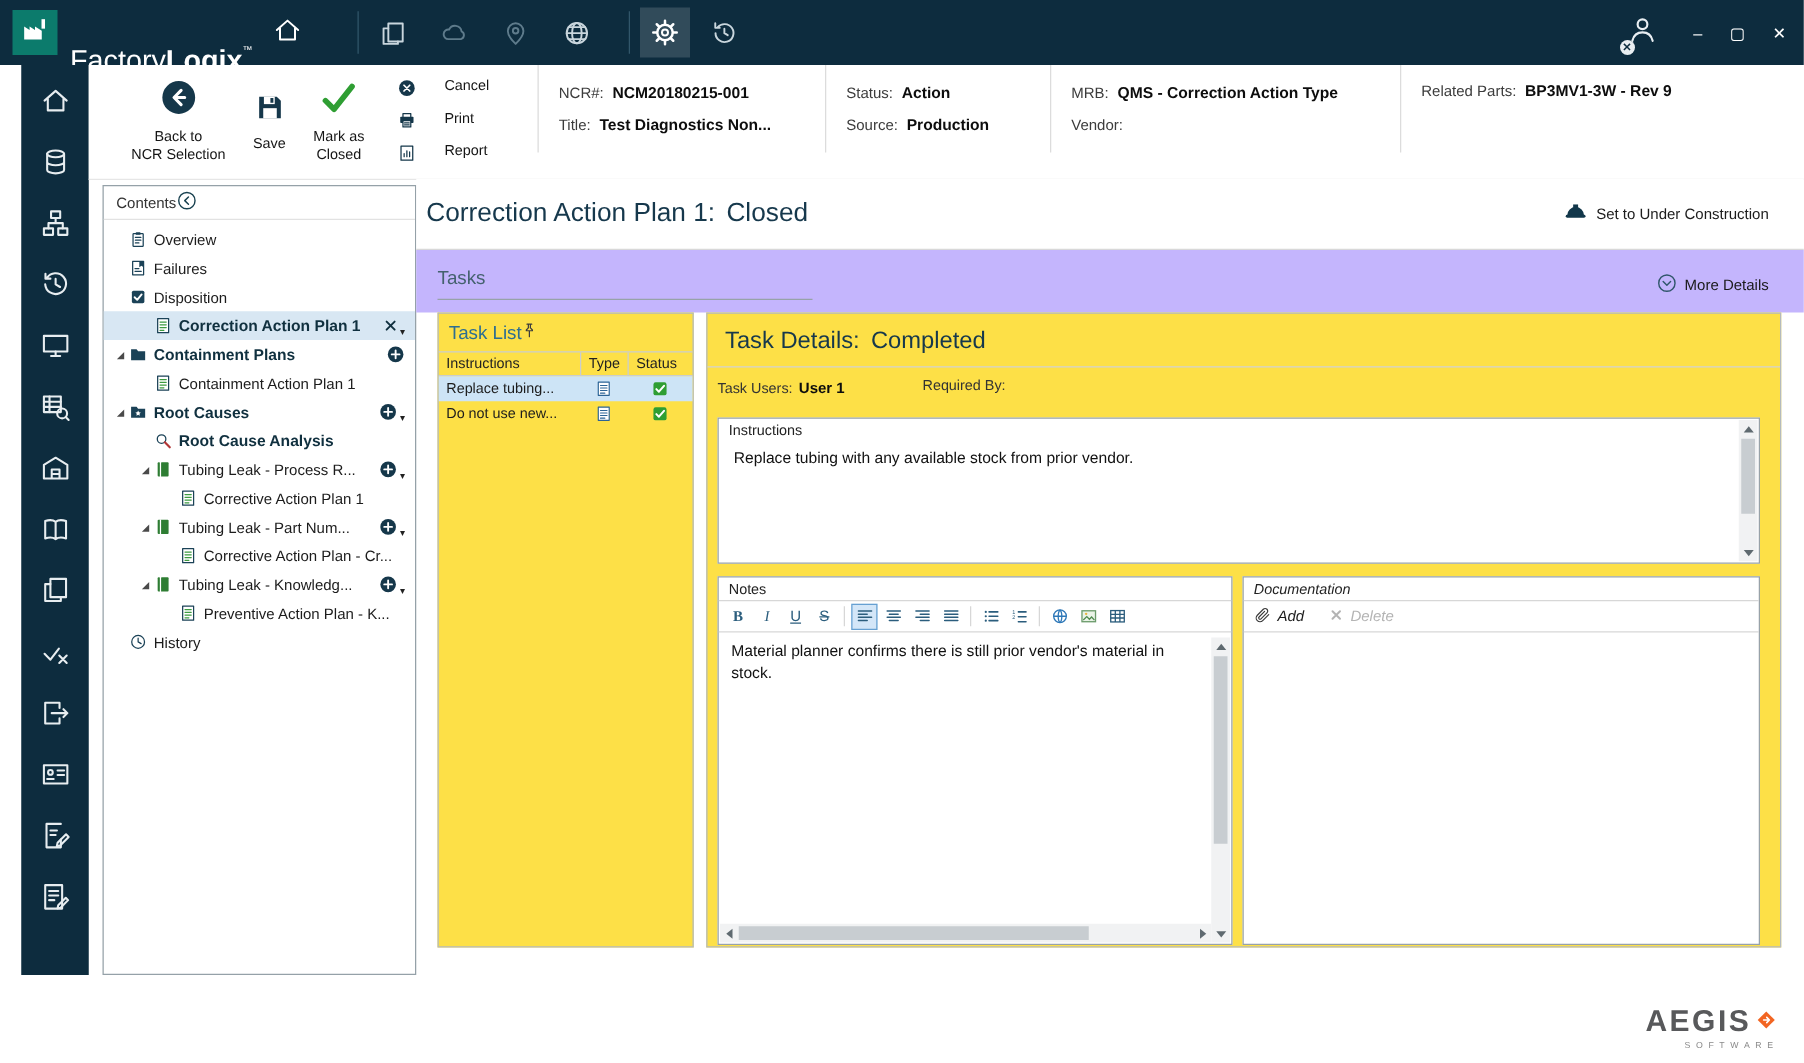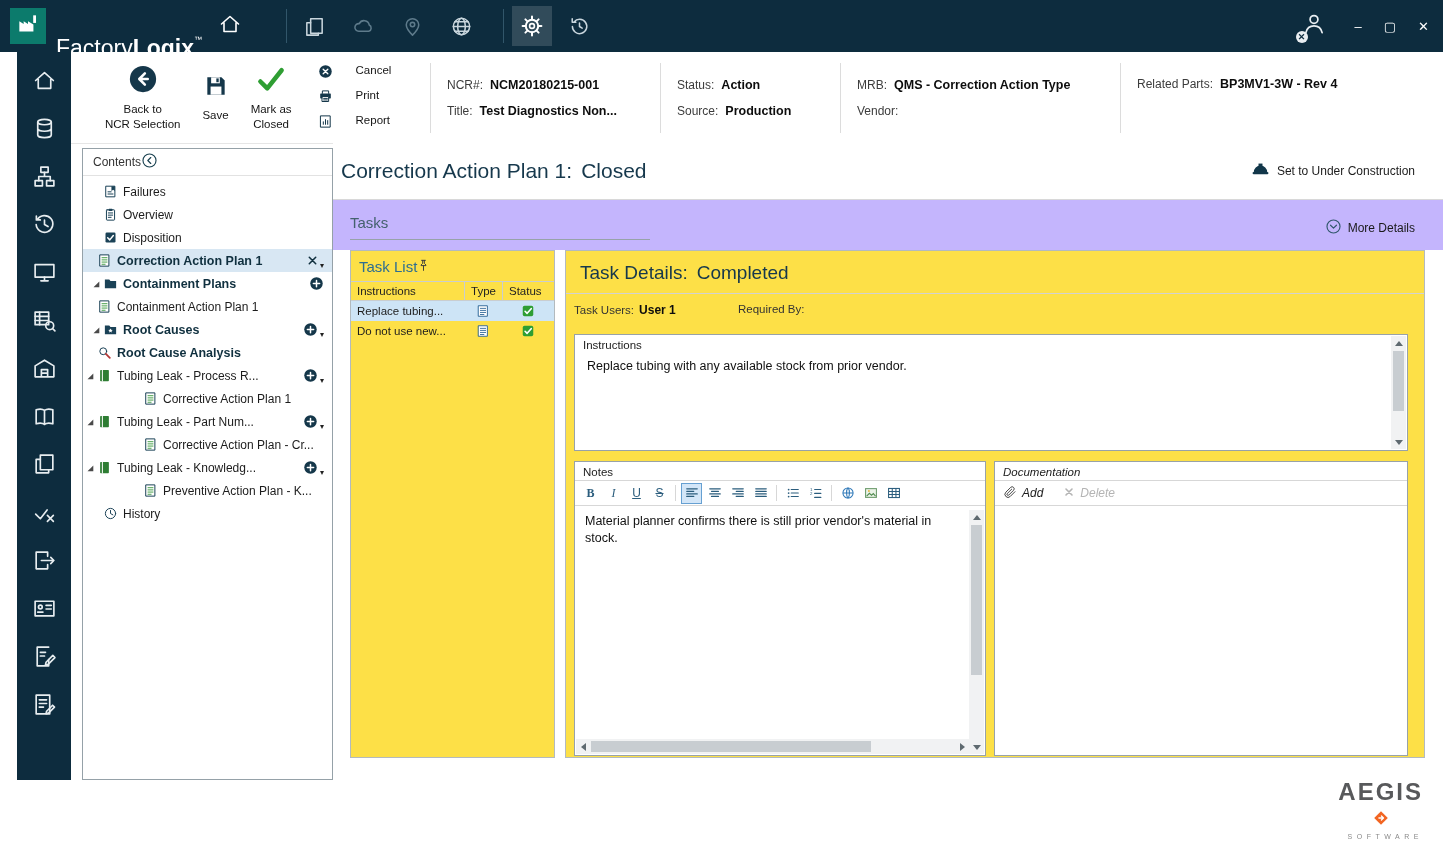--- a/index.html
+++ b/index.html
@@ -38,41 +38,41 @@
   .rail-btn { color:#e7edf0; cursor:pointer; }
 
   
   .action-bar { position:absolute; left:71px; top:52px; width:1372px; height:92px; background:#fff;
     border-bottom:1px solid #e6e6e6; display:flex; align-items:stretch; }
   .ab-buttons { width:339px; display:flex; align-items:center; padding-left:34px; }
   .ab-btn { display:flex; flex-direction:column; align-items:center; gap:5px; margin-right:22px;
     font-size:11.5px; color:#151515; text-align:center; line-height:1.25; cursor:pointer; }
   .ab-stack { display:flex; flex-direction:column; gap:8px; margin-left:4px; }
   .stack-btn { display:flex; align-items:flex-start; gap:23px; font-size:11.5px; color:#151515; cursor:pointer; }
-  .fields { flex:1; display:flex; align-items:center;padding-left:20px; }
+  .fields { flex:1; display:flex; align-items:flex-start;padding-left:20px; }
   .field-col { height:70px; border-left:1px solid #dcdcdc; padding:0 16px; display:flex;
     flex-direction:column; justify-content:center; gap:12px; }
   .field-col.col0 { width:230px; }
   .field-col.col1 { width:180px; }
   .field-col.col2 { width:280px; }
   .field-col.col3 { flex:1; justify-content:flex-start; padding-top:14px; }
   .f-row { font-size:12px; color:#3c3c3c; white-space:nowrap; }
   .f-label { margin-right:7px; }
   .f-value { font-weight:bold; font-size:12.5px; color:#0d0d0d; }
 
   
   .contents { position:absolute; left:82px; top:148px; width:251px; height:632px; background:#fff;
     border:1px solid #95a1a8; }
   .contents-header { height:27px; display:flex; align-items:center; padding:0 8px 0 10px;
     border-bottom:1px solid #e2e2e2; font-size:12px; color:#333; }
   .contents-header .ic { margin-left:auto; color:#18404f; cursor:pointer; }
   .tree { padding-top:4px; }
   .tree-row { height:23px; display:flex; align-items:center; padding-right:8px; cursor:pointer; }
   .tree-row.lvl0 { padding-left:6px; }
-  .tree-row.lvl1 { }
+  .tree-row.lvl1 { padding-left:26px; }
   .tree-row.lvl2 { padding-left:46px; }
   .tree-row.sel { background:#d8e7f3; }
   .exp-slot { width:13px; height:12px; display:inline-flex; align-items:center; justify-content:center; }
   .tree-row .ic.node { color:#1b4257; margin:0 5px 0 1px; }
   .t-label { font-size:12px; color:#1c1c1c; white-space:nowrap; overflow:hidden;
     text-overflow:ellipsis; flex:1; }
   .t-label.b { font-weight:bold; font-size:12.5px; color:#10303f; }
   .t-add, .t-close { margin-left:4px; cursor:pointer; }
   .t-caret { font-size:8px; color:#222; margin-left:2px; align-self:flex-end; padding-bottom:2px; cursor:pointer; }
 
@@ -157,21 +157,21 @@
     border-bottom:4px solid transparent; border-right:5px solid #5f6a70; }
   .sb-btn.right::after { left:6px; top:3.5px; border-top:4px solid transparent;
     border-bottom:4px solid transparent; border-left:5px solid #5f6a70; }
   .sb-track { flex:1; position:relative; }
   .sb-thumb-v { position:absolute; left:2px; right:2px; top:0; height:45px; background:#c8cdd1; }
   .sb-thumb-h { position:absolute; top:2px; bottom:2px; left:0; width:90px; background:#c8cdd1; }
 
   
   .footer { position:absolute; left:0; top:780px; width:1443px; height:70px; background:#fff; }
   .aegis { position:absolute; right:20px; bottom:10px; text-align:right; }
-  .aegis-row { display:flex; align-items:center; justify-content:space-between; gap:2px;flex-direction:column; }
+  .aegis-row { display:flex; align-items:center; justify-content:space-between; gap:2px; }
   .aegis-name { font-size:24px; font-weight:bold; color:#58595b; letter-spacing:2px; }
   .aegis-sub { font-size:7px; letter-spacing:4.5px; color:#8a8a8a; margin-top:1px; }
 </style>
 </head>
 <body>
 
 <div class="titlebar">
   <div class="logo-box">
       <span id="logo-slot"><span class="ic" style="width: 26px; height: 26px;">
           <svg viewBox="0 0 24 24" fill="none" stroke="currentColor" stroke-width="1.6" stroke-linecap="round" stroke-linejoin="round">
@@ -400,57 +400,57 @@
       </div>
       <div class="field-col col1">
         <div class="f-row"><span class="f-label">Status:</span><span class="f-value">Action</span></div>
         <div class="f-row"><span class="f-label">Source:</span><span class="f-value">Production</span></div>
       </div>
       <div class="field-col col2">
         <div class="f-row"><span class="f-label">MRB:</span><span class="f-value">QMS - Correction Action Type</span></div>
         <div class="f-row"><span class="f-label">Vendor:</span><span class="f-value"></span></div>
       </div>
       <div class="field-col col3">
-        <div class="f-row"><span class="f-label">Related Parts:</span><span class="f-value">BP3MV1-3W  - Rev 4</span></div>
+        <div class="f-row"><span class="f-label">Related Parts:</span><span class="f-value">BP3MV1-3W  - Rev 9</span></div>
       </div>
     </div>
 </div>
 
 <div class="contents">
   <div class="contents-header">
     <span>Contents</span>
     <span id="contents-collapse"><span class="ic" style="width: 17px; height: 17px;">
           <svg viewBox="0 0 24 24" fill="none" stroke="currentColor" stroke-width="1.6" stroke-linecap="round" stroke-linejoin="round">
             <circle cx="12" cy="12" r="9.2"></circle>
             <path d="M13.8 7.8 9.6 12l4.2 4.2"></path>
           </svg>
         </span></span>
   </div>
   <div class="tree" id="tree">
       <div class="tree-row lvl0">
         <span class="exp-slot"></span>
         <span class="ic node" style="width: 15px; height: 15px;">
           <svg viewBox="0 0 24 24" fill="none" stroke="currentColor" stroke-width="1.6" stroke-linecap="round" stroke-linejoin="round">
+            <rect x="5.5" y="4.5" width="13" height="16.5" rx="1"></rect>
+            <rect x="9" y="2.8" width="6" height="3.4" rx="0.8" fill="#1b4257" stroke="none"></rect>
+            <path d="M8.5 9.5h7M8.5 13h7M8.5 16.5h4.5"></path>
+          </svg>
+        </span>
+        <span class="t-label">Overview</span>
+      </div>
+      <div class="tree-row lvl0">
+        <span class="exp-slot"></span>
+        <span class="ic node" style="width: 15px; height: 15px;">
+          <svg viewBox="0 0 24 24" fill="none" stroke="currentColor" stroke-width="1.6" stroke-linecap="round" stroke-linejoin="round">
             <rect x="5" y="3.5" width="14" height="17"></rect>
             <path d="M8 12.5h5M8 16h8"></path>
             <path d="M13.5 3.5H19V11l-2.75-2L13.5 11Z" fill="#1b4257" stroke="none"></path>
           </svg>
         </span>
         <span class="t-label">Failures</span>
-      </div>
-      <div class="tree-row lvl0">
-        <span class="exp-slot"></span>
-        <span class="ic node" style="width: 15px; height: 15px;">
-          <svg viewBox="0 0 24 24" fill="none" stroke="currentColor" stroke-width="1.6" stroke-linecap="round" stroke-linejoin="round">
-            <rect x="5.5" y="4.5" width="13" height="16.5" rx="1"></rect>
-            <rect x="9" y="2.8" width="6" height="3.4" rx="0.8" fill="#1b4257" stroke="none"></rect>
-            <path d="M8.5 9.5h7M8.5 13h7M8.5 16.5h4.5"></path>
-          </svg>
-        </span>
-        <span class="t-label">Overview</span>
       </div>
       <div class="tree-row lvl0">
         <span class="exp-slot"></span>
         <span class="ic node" style="width: 15px; height: 15px;">
           <svg viewBox="0 0 24 24" fill="none" stroke="currentColor" stroke-width="1.6" stroke-linecap="round" stroke-linejoin="round">
             <rect x="4" y="4" width="16" height="16" rx="2" fill="#1b4257" stroke="none"></rect>
             <path d="M7.5 12.5 10.8 15.8 16.5 8.8" stroke="#fff" stroke-width="2.4"></path>
           </svg>
         </span>
         <span class="t-label">Disposition</span>

